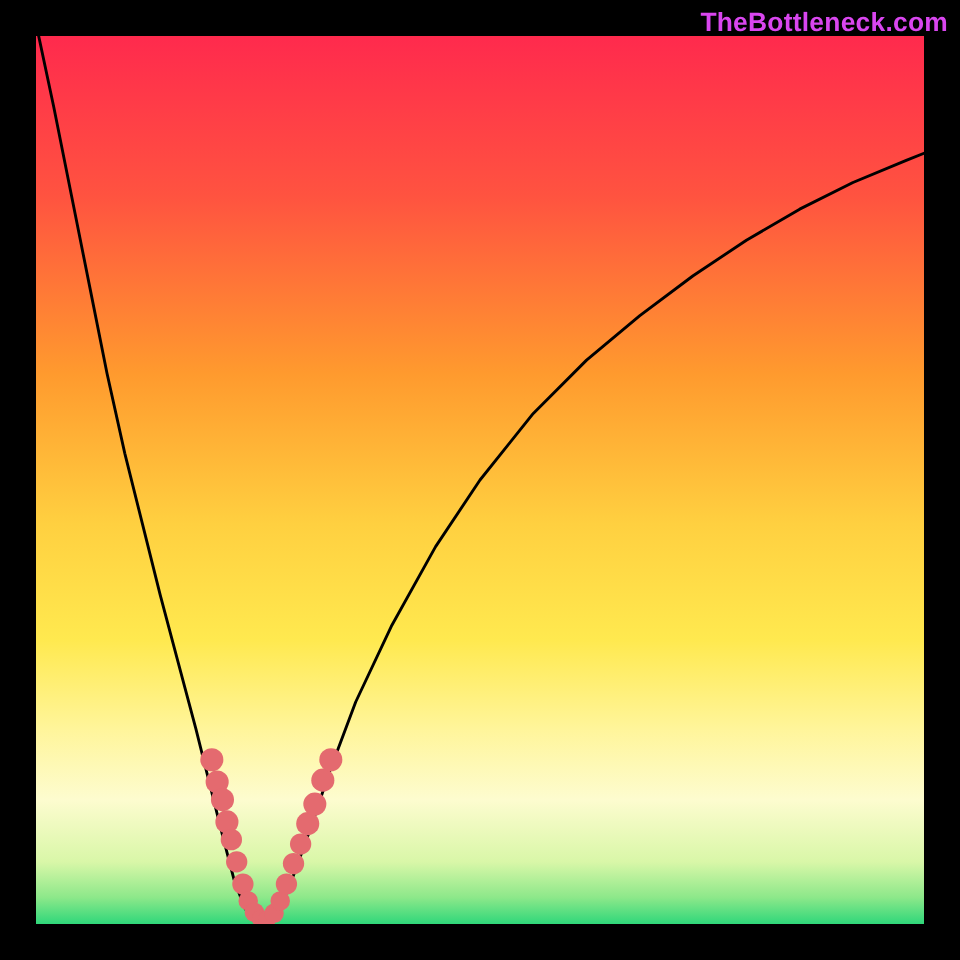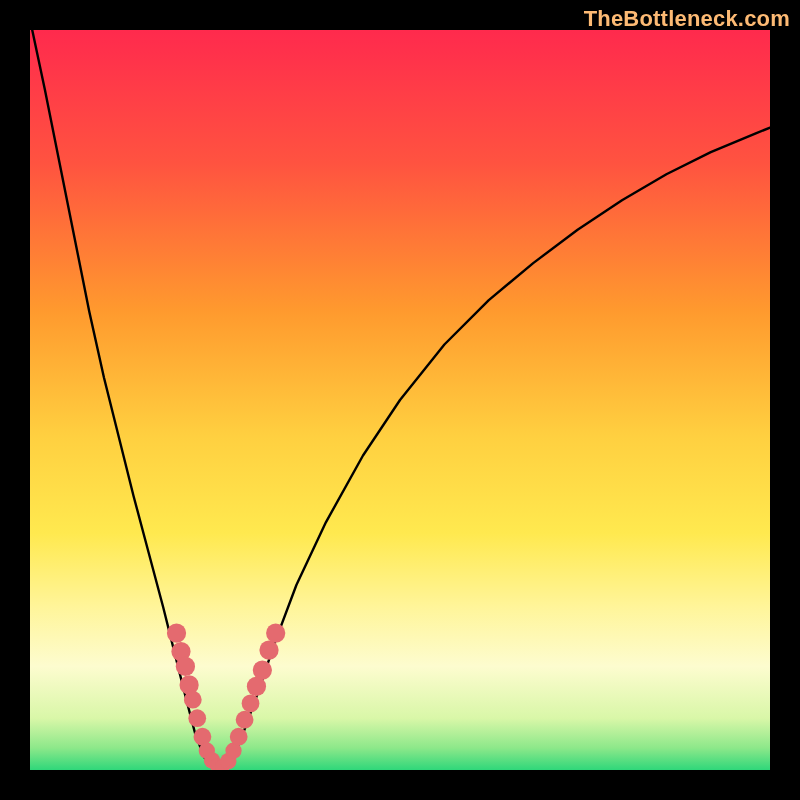--- a/index.html
+++ b/index.html
@@ -18,21 +18,21 @@
     width: 740px;
     height: 740px;
     overflow: hidden;
   }
   .watermark {
     position: absolute;
     top: 6px;
     right: 10px;
     font-size: 22px;
     font-weight: 600;
-    color: #fdba74;
+    color: #d946ef;
     letter-spacing: 0.2px;
     z-index: 10;
   }
   svg {
     display: block;
   }
 </style>
 </head>
 <body>
 

